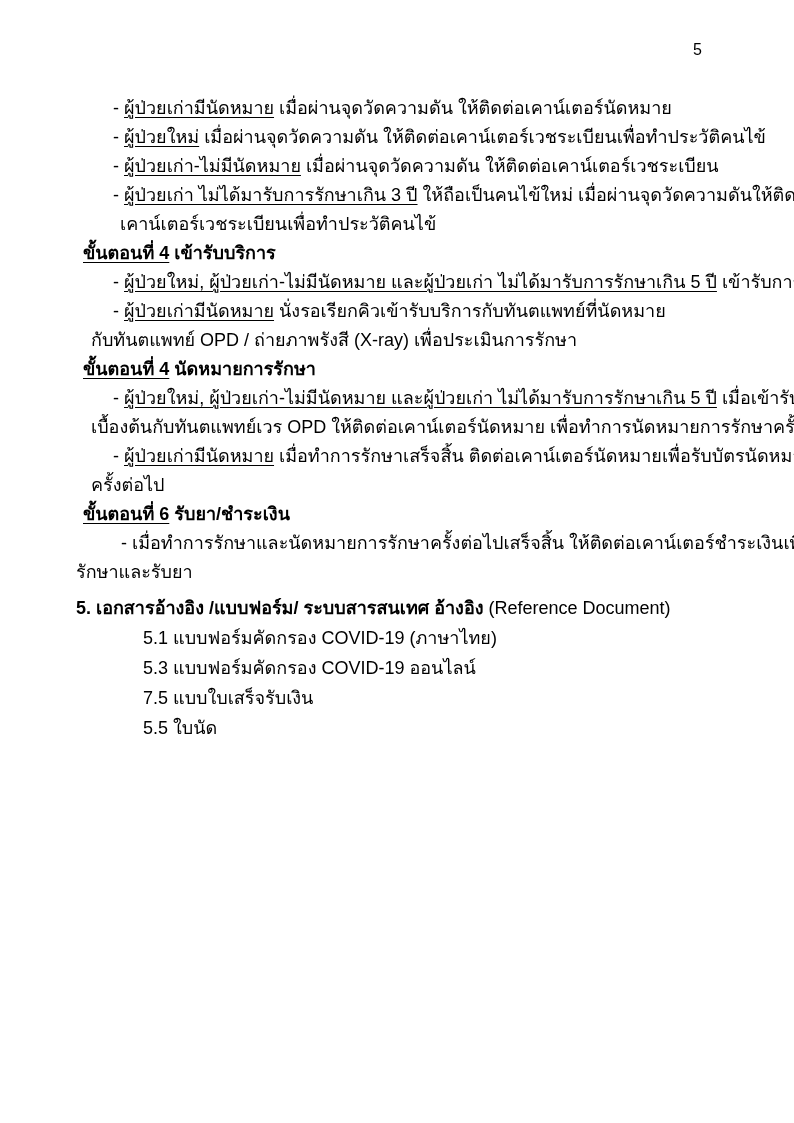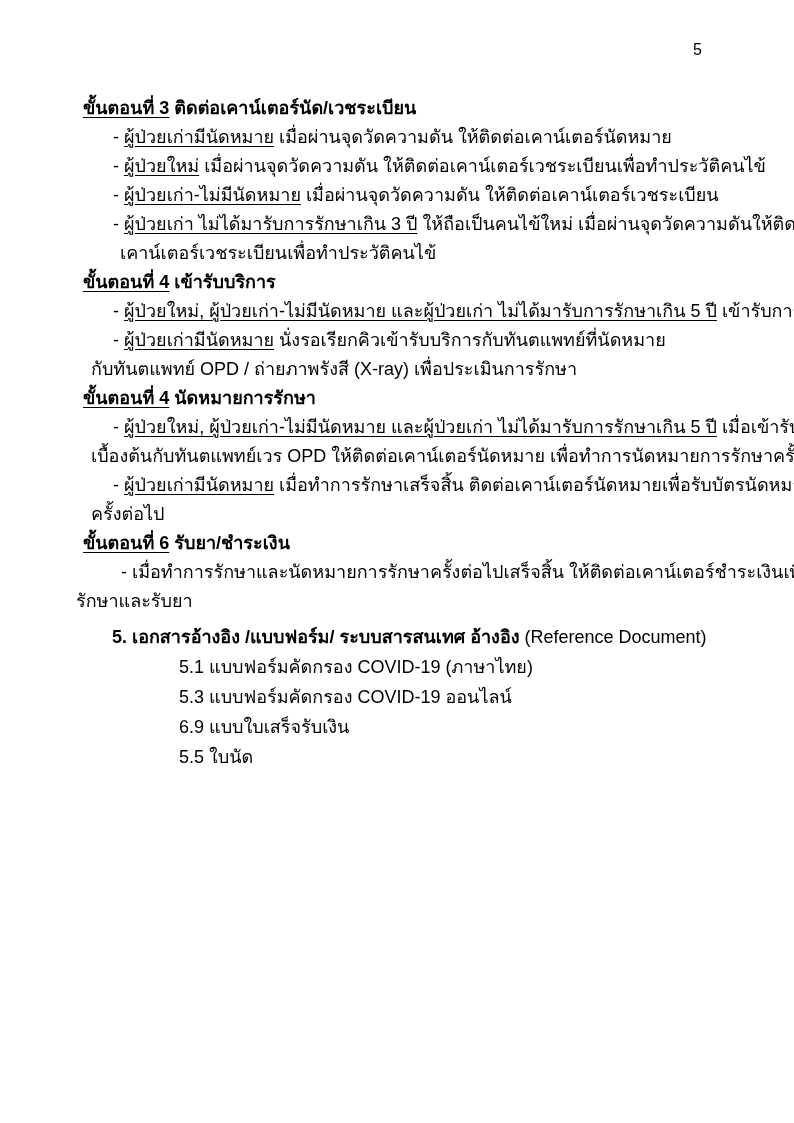--- a/index.html
+++ b/index.html
@@ -37,37 +37,34 @@
   }
   .head { padding-left: 7px; font-weight: bold; }
   .ind-bullet { padding-left: 37px; }
   .ind-bullet-deep { padding-left: 45px; }
   .ind-cont45 { padding-left: 44px; }
   .ind-cont15 { padding-left: 15px; }
   .ind-cont0 { padding-left: 0; }
   .u { text-decoration: underline; text-underline-offset: 3px; }
   .b { font-weight: bold; }
   .dash { margin-right: 5px; }
-  .ref { margin-top: 6px; margin-left: 36px; }
+  .ref { margin-top: 6px; }
   .ref .line { height: 30px; line-height: 30px; }
   .ref-item { padding-left: 67px; }
 </style>
 </head>
 <body>
 
 <div class="page">
 
   <div class="pagenum">5</div>
 
   <div class="content">
 
     <div>
-      <div class="line head">
-        <span class="u">ขั้นตอนที่ 3</span><span> ติดต่อเคาน์เตอร์นัด/เวชระเบียน</span>
-      </div>
       <div class="line ind-bullet">
         <span class="dash">-</span><span class="u">ผู้ป่วยเก่ามีนัดหมาย</span><span> เมื่อผ่านจุดวัดความดัน ให้ติดต่อเคาน์เตอร์นัดหมาย</span>
       </div>
       <div class="line ind-bullet">
         <span class="dash">-</span><span class="u">ผู้ป่วยใหม่</span><span> เมื่อผ่านจุดวัดความดัน ให้ติดต่อเคาน์เตอร์เวชระเบียนเพื่อทำประวัติคนไข้</span>
       </div>
       <div class="line ind-bullet">
         <span class="dash">-</span><span class="u">ผู้ป่วยเก่า-ไม่มีนัดหมาย</span><span> เมื่อผ่านจุดวัดความดัน ให้ติดต่อเคาน์เตอร์เวชระเบียน</span>
       </div>
       <div class="line ind-bullet">
@@ -127,21 +124,21 @@
       <div class="line">
         <span class="b">5. เอกสารอ้างอิง /แบบฟอร์ม/ ระบบสารสนเทศ อ้างอิง</span><span> (Reference Document)</span>
       </div>
       <div class="line ref-item">
         <span>5.1 แบบฟอร์มคัดกรอง COVID-19 (ภาษาไทย)</span>
       </div>
       <div class="line ref-item">
         <span>5.3 แบบฟอร์มคัดกรอง COVID-19 ออนไลน์</span>
       </div>
       <div class="line ref-item">
-        <span>6.9 แบบใบเสร็จรับเงิน</span>
+        <span>7.5 แบบใบเสร็จรับเงิน</span>
       </div>
       <div class="line ref-item">
         <span>5.5 ใบนัด</span>
       </div>
     </div>
 
   </div>
 </div>
 
 </body></html>

